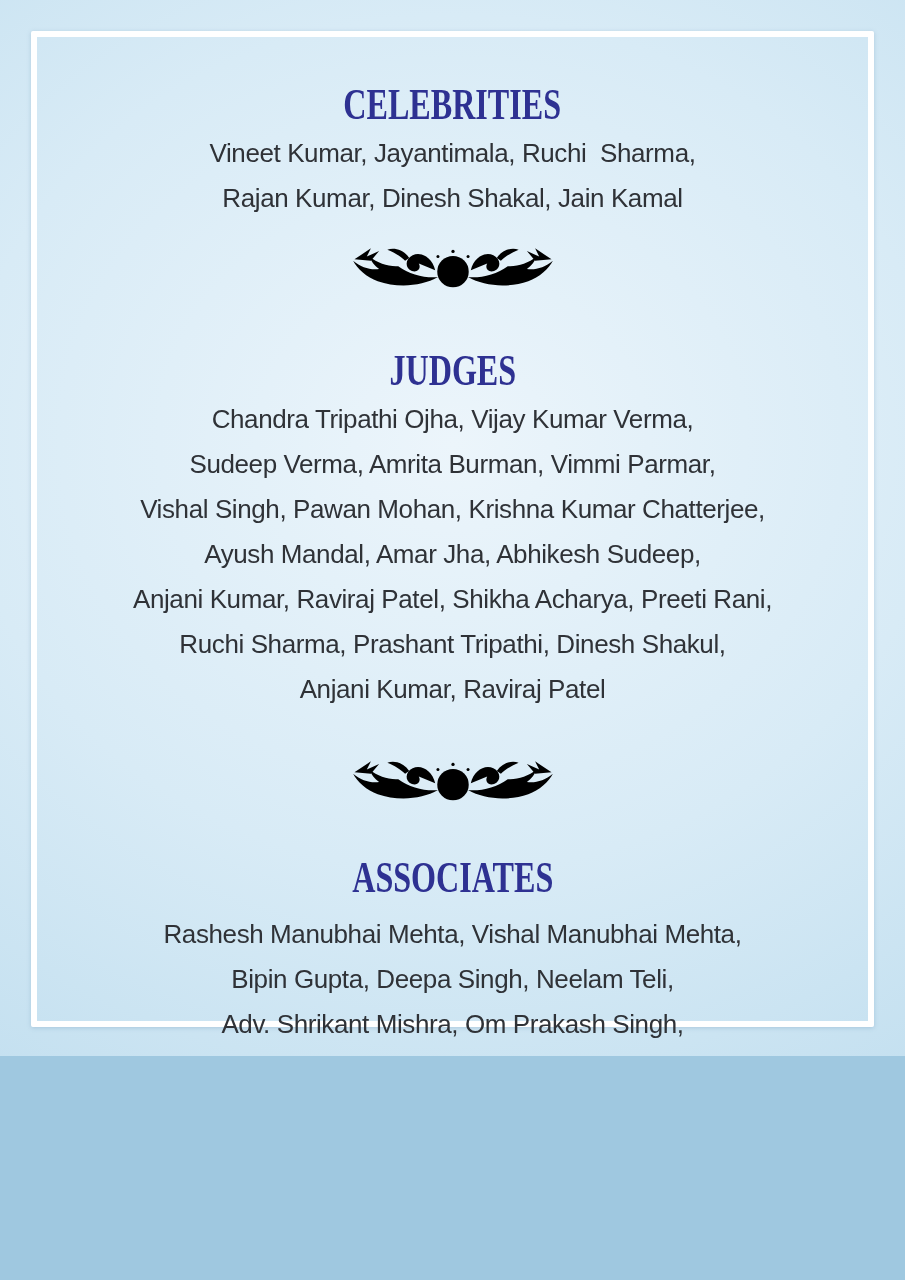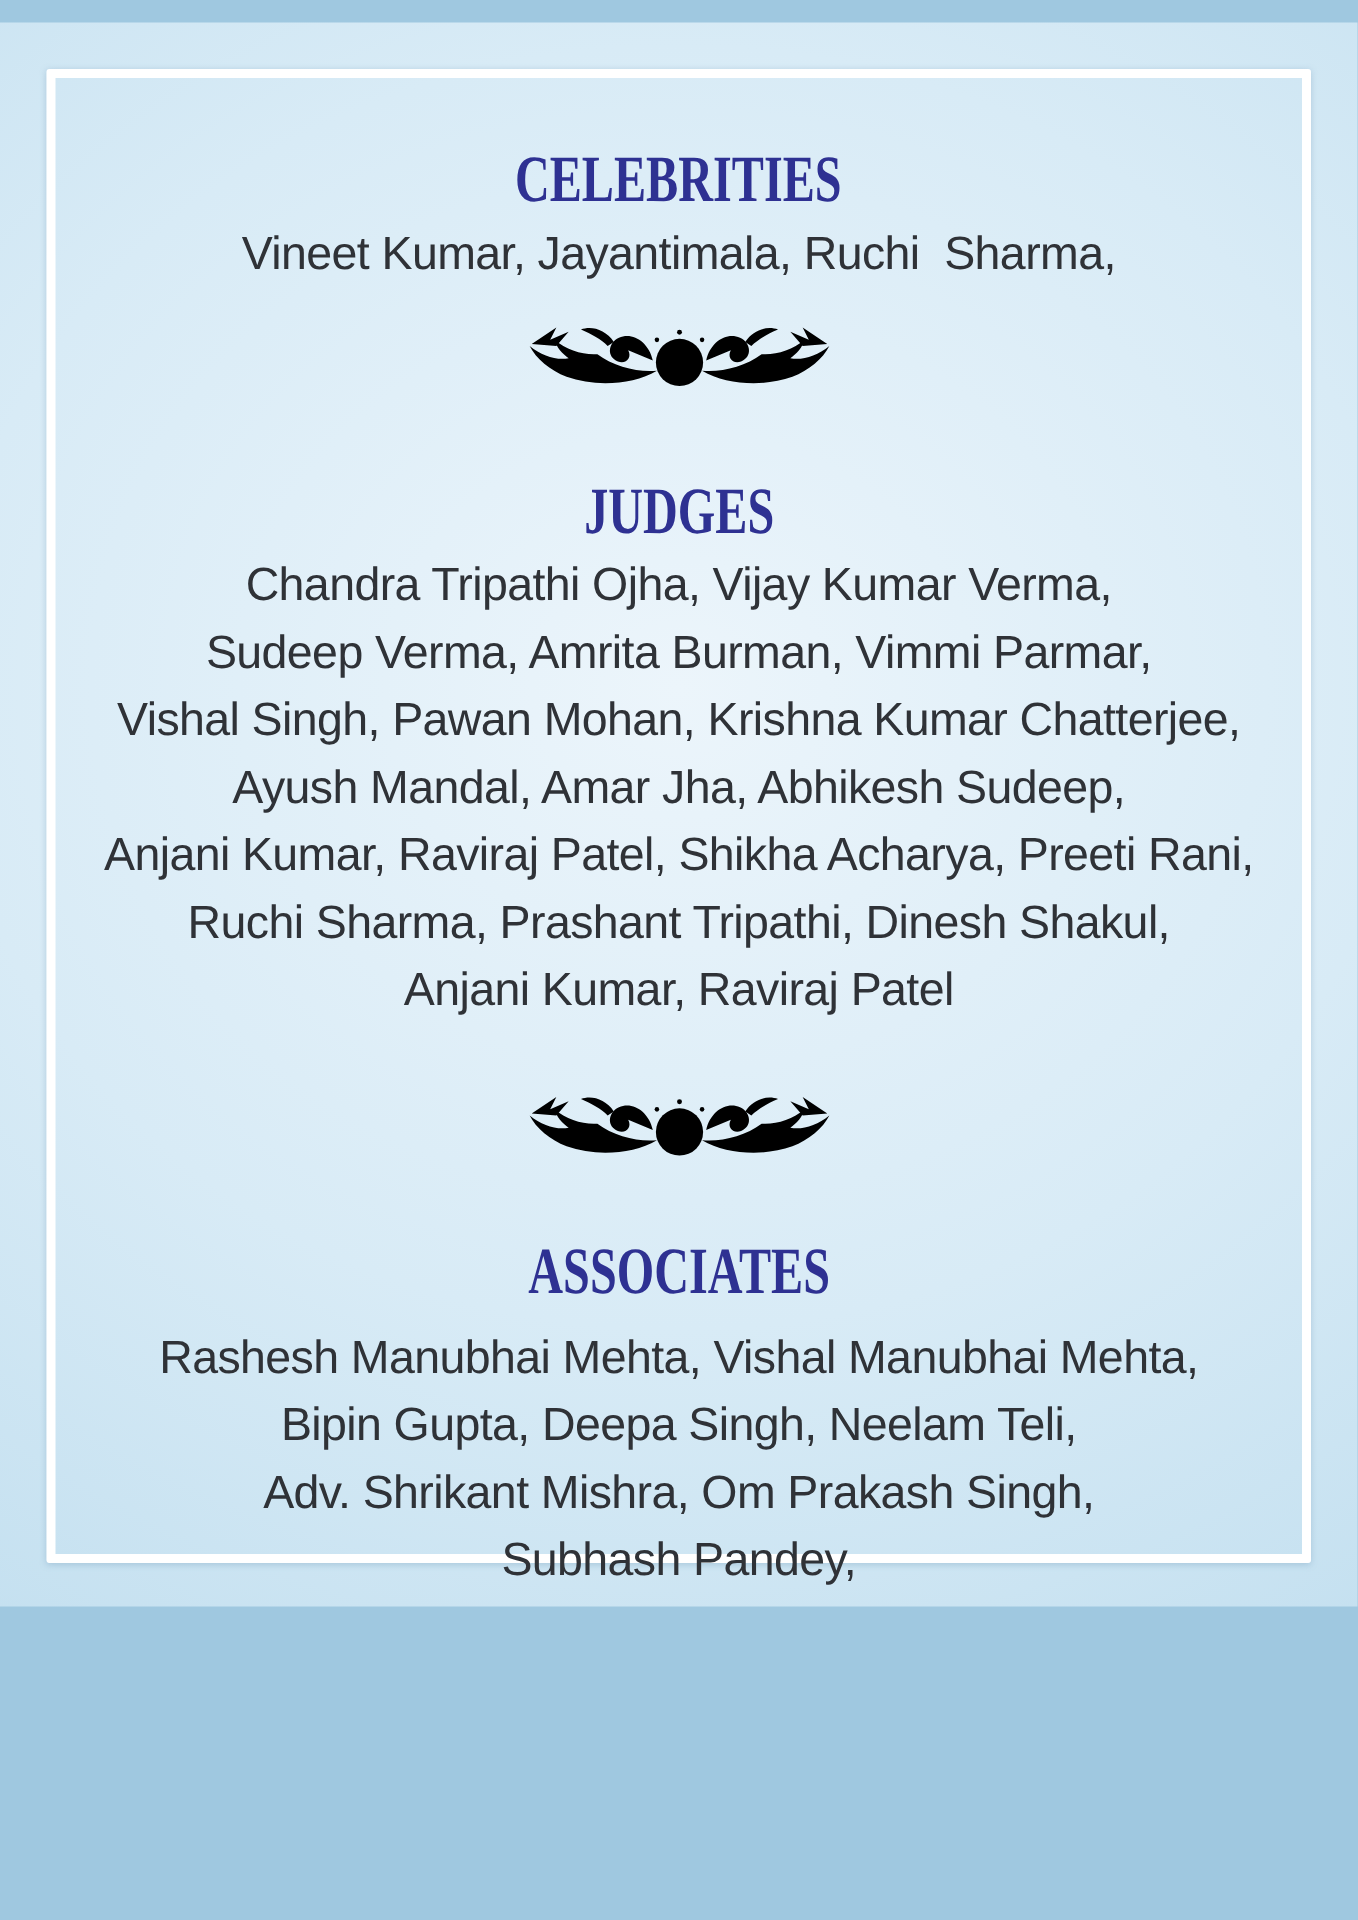--- a/index.html
+++ b/index.html
@@ -8,21 +8,21 @@
     --frame:#ffffff;
     --heading:#2e3192;
     --body-text:#2f3237;
     --ornament-red:#d3281e;
   }
   html,body{margin:0;padding:0;}
   body{background:#9fc8e0;font-family:"Liberation Sans",sans-serif;}
   .page{
     position:relative;
     width:905px;height:1056px;
-    margin:15px auto;
+    margin:0 auto;
     overflow:hidden;
     background:radial-gradient(ellipse 120% 90% at 50% 42%,
       var(--page-background-center) 0%,
       #d8ebf6 45%,
       var(--page-background-edge) 100%);
     text-decoration:underline;
   }
   .frame{
     position:absolute;
     left:31px;top:31px;right:31px;bottom:29px;
@@ -51,21 +51,21 @@
     transform-origin:50% 50%;
     white-space:nowrap;
   }
   .lines{
     margin-top:4px;
     display:flex;
     flex-direction:column;
     align-items:center;
   }
   .line{
-    font-size:31px;
+    font-size:26px;
     line-height:45px;
     letter-spacing:-0.4px;
     color:var(--body-text);
     white-space:pre;
     text-align:right;
   }
   .sec-celebrities{margin-top:46px;}
   .sec-judges{margin-top:50px;}
   .sec-associates{margin-top:44px;}
   .sec-associates .lines{margin-top:12px;}
@@ -104,20 +104,21 @@
   </defs>
 </svg>
 
 <div class="page">
   <div class="frame">
 
     <section class="section sec-celebrities">
       <h2 class="sec-title">CELEBRITIES</h2>
       <div class="lines">
         <div class="line">Vineet Kumar, Jayantimala, Ruchi  Sharma,</div>
+        <div class="line">Rajan Kumar, Dinesh Shakal, Jain Kamal</div>
       </div>
     </section>
 
     <div class="ornament ornament-1">
       <svg class="orn-svg" viewBox="0 0 300 76">
         <use href="#orn-full"></use>
       </svg>
     </div>
 
     <section class="section sec-judges">

